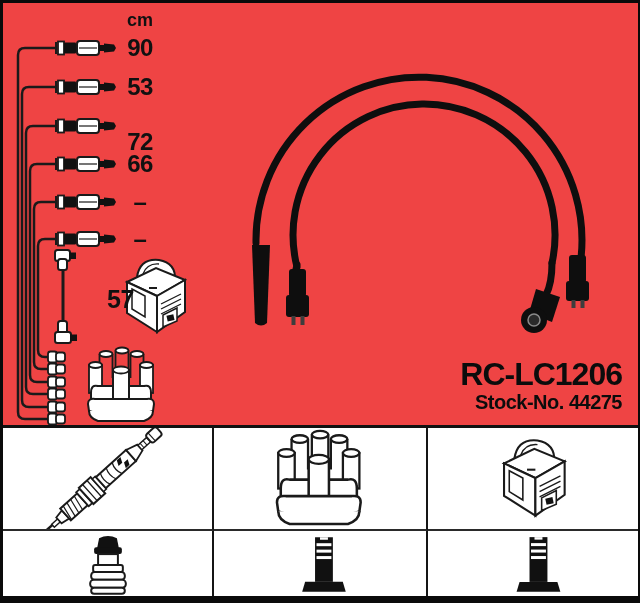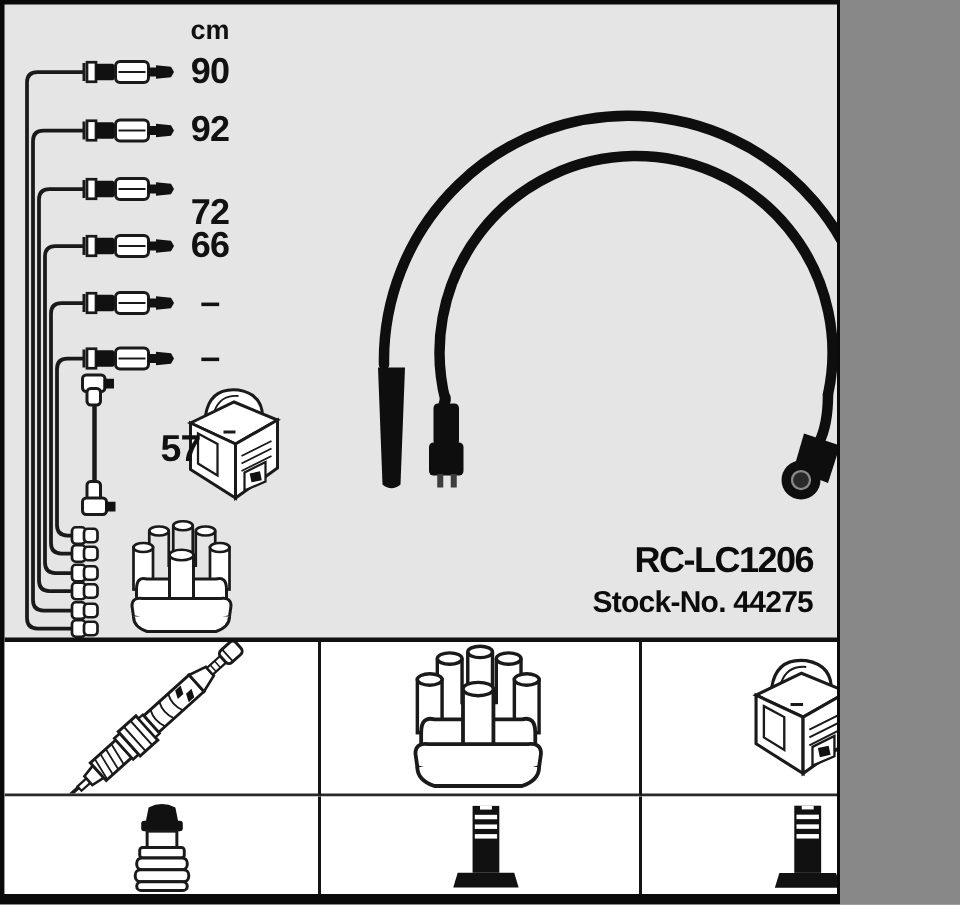--- a/index.html
+++ b/index.html
@@ -1,20 +1,20 @@
 <!DOCTYPE html>
 <html><head>
 <meta charset="utf-8">
 <style>
   html,body{margin:0;padding:0;background:#888;}
   #frame{
     position:relative;
-    width:560px;height:603px;
+    width:640px;height:603px;
     box-sizing:border-box;
-    background:#e5e5e5;
+    background:#ef4444;
     border-style:solid;border-color:#0a0a0a;
     border-width:3px 2px 7px 3px;
     overflow:hidden;
     font-family:"Liberation Sans","DejaVu Sans",sans-serif;
   }
   .abs{position:absolute;}
   .len-label{
     position:absolute;left:113px;width:48px;text-align:center;
     font-weight:bold;font-size:24px;line-height:26px;color:#111;
     letter-spacing:-0.5px;white-space:nowrap;
@@ -23,21 +23,21 @@
     position:absolute;left:113px;width:48px;text-align:center;
     font-weight:bold;font-size:18px;line-height:20px;color:#111;
   }
   .coil-len-label{
     position:absolute;left:64px;top:282px;
     font-weight:bold;font-size:25px;color:#111;letter-spacing:-0.5px;margin-left:40px;
   }
   .code-block{
     position:absolute;right:16px;top:356px;text-align:right;color:#0c0c0c;
   }
-  .code-line{font-weight:bold;font-size:24px;line-height:30px;letter-spacing:-1px;}
+  .code-line{font-weight:bold;font-size:32px;line-height:30px;letter-spacing:-1px;}
   .stock-line{font-weight:bold;font-size:20px;line-height:22px;letter-spacing:-0.5px;margin-top:2px;}
   .bottom-table{
     position:absolute;left:0;top:422px;width:635px;height:171px;
     border-top:3px solid #111;
     display:grid;
     grid-template-columns:211px 214px auto;
     grid-template-rows:103px auto;
   }
   .bt-cell{position:relative;background:#fff;}
   .bt-cell.colline{border-right:2px solid #151515;}
@@ -139,21 +139,21 @@
       <rect x="55" y="318" width="9" height="13" rx="2.5" class="wh" stroke-width="2"></rect>
       <rect x="52" y="329" width="16" height="11" rx="2.5" class="wh" stroke-width="2"></rect>
       <rect x="67" y="331.5" width="7" height="6.5" class="bk"></rect>
     </g>
     <use href="#coil-art" transform="translate(116,252)"></use>
     <use href="#cap-art" transform="translate(83,345)"></use>
   </svg>
 
   <div class="unit-label" style="top:7px">cm</div>
   <div class="len-label" style="top:32px">90</div>
-  <div class="len-label" style="top:71px">92</div>
+  <div class="len-label" style="top:71px">53</div>
   <div class="len-label" style="top:126px">72</div>
   <div class="len-label" style="top:148px">66</div>
   <div class="len-label" style="top:186px">–</div>
   <div class="len-label" style="top:223px">–</div>
   <div class="coil-len-label">57</div>
 
   <svg class="abs" style="left:220px;top:30px" width="418" height="312" viewBox="220 30 418 312">
     <g stroke="#0e0e0e" stroke-width="7" fill="none" stroke-linecap="round">
       <path d="M253,240 A163,163 0 1 1 578,255"></path>
       <path d="M294,264 A131,131 0 1 1 549,260"></path>

